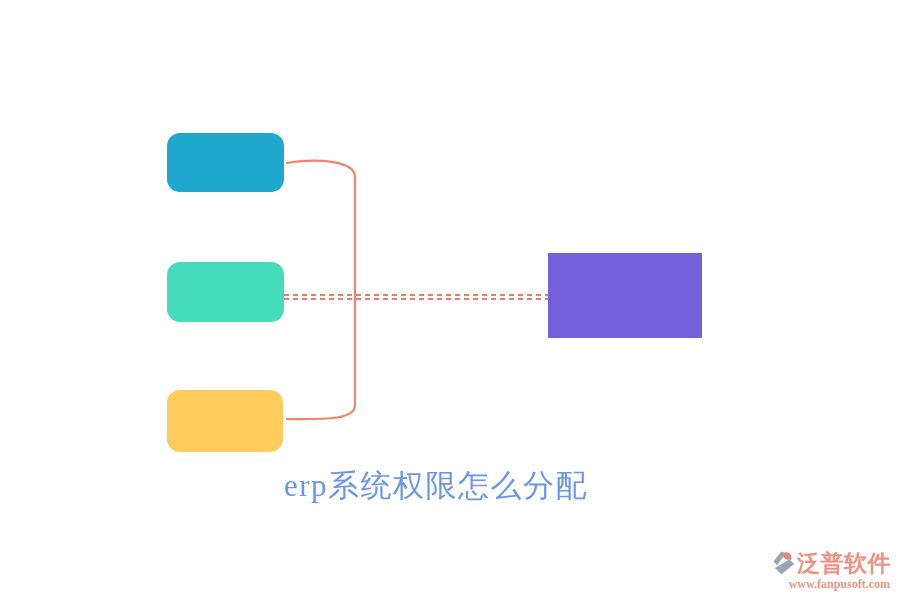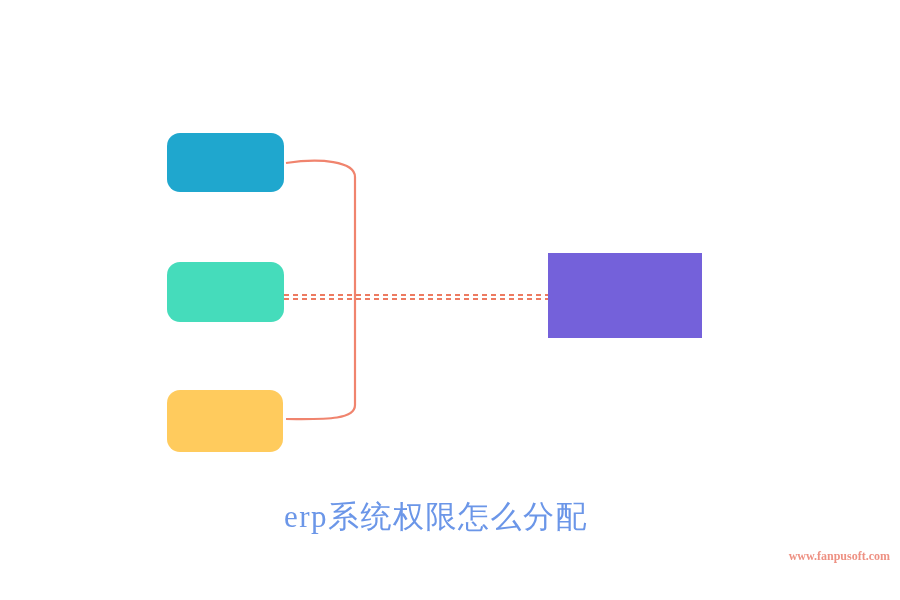--- a/index.html
+++ b/index.html
@@ -35,21 +35,20 @@
     position: absolute;
     left: 0;
     top: 468px;
     width: 872px;
     text-align: center;
     font-family: "Liberation Serif", "DejaVu Serif", serif;
     font-size: 31px;
     letter-spacing: 1.5px;
     line-height: 36px;
     white-space: nowrap;
-    margin-top: 31px;
   }
   .watermark {
     position: absolute;
     left: 772px;
     top: 549px;
     width: 118px;
   }
   .watermark-row {
     display: flex;
     align-items: center;
@@ -95,16 +94,24 @@
 
   <div class="node node-middle" style="background-color: rgb(69, 220, 187);"></div>
 
   <div class="node node-bottom" style="background-color: rgb(255, 203, 93);"></div>
 
   <div class="node node-result" style="background-color: rgb(116, 97, 218);"></div>
 
   <div class="page-title" style="color: rgb(107, 150, 232);">erp系统权限怎么分配</div>
 
   <div class="watermark">
+    <div class="watermark-row">
+      <svg class="logo-icon" viewBox="0 0 32 34" xmlns="http://www.w3.org/2000/svg">
+        <path d="M2 15 L13 1 L19 4 L7 20 Z" fill="#9AA4B3"></path>
+        <path d="M15 3 C23 0 28 5 27 12 C21 14 15 11 15 3 Z" fill="#E5887A"></path>
+        <path d="M4 24 L24 12 L31 18 L13 33 Z" fill="#9AA4B3"></path>
+      </svg>
+      <div class="watermark-brand" style="color: rgb(238, 145, 131);">泛普软件</div>
+    </div>
     <div class="watermark-url" style="color: rgb(238, 145, 131);">www.fanpusoft.com</div>
   </div>
 
 </div>
 
 </body></html>

